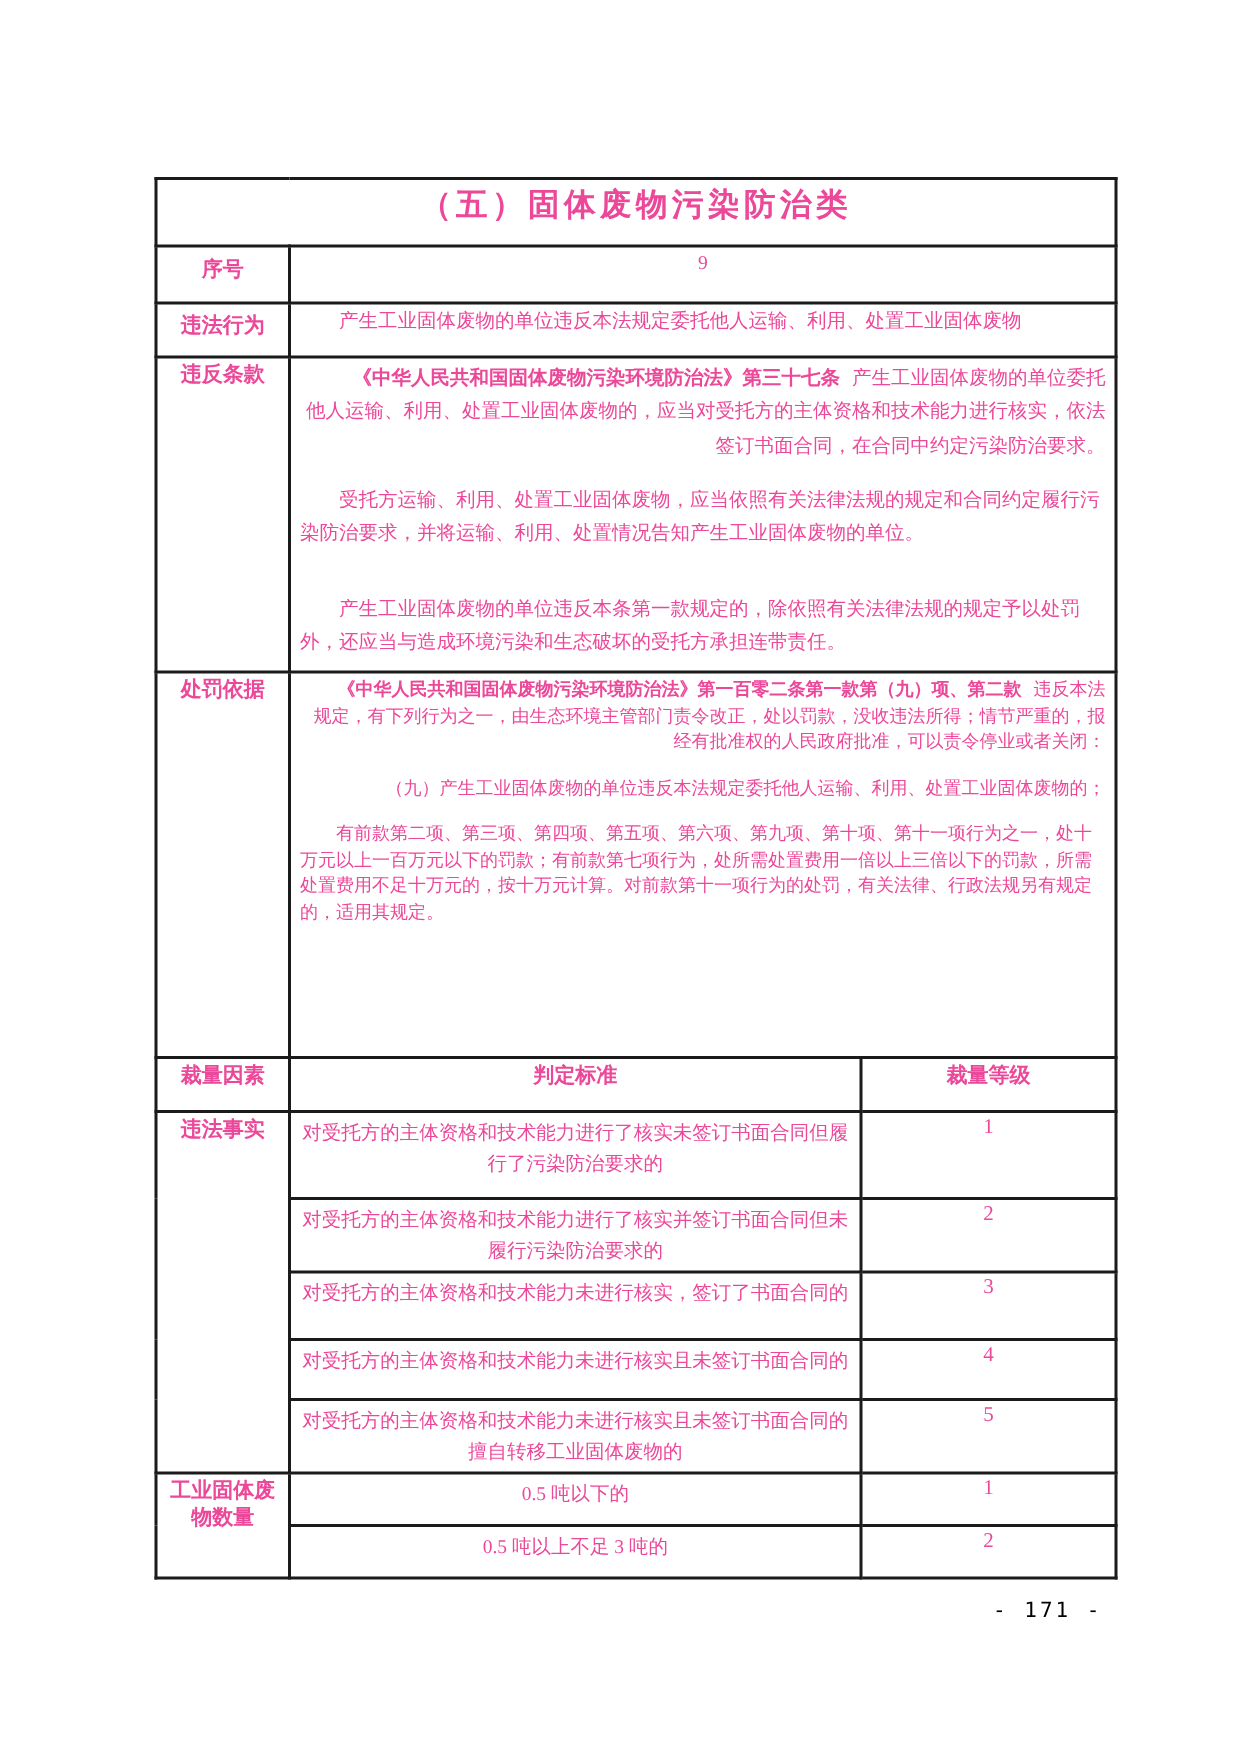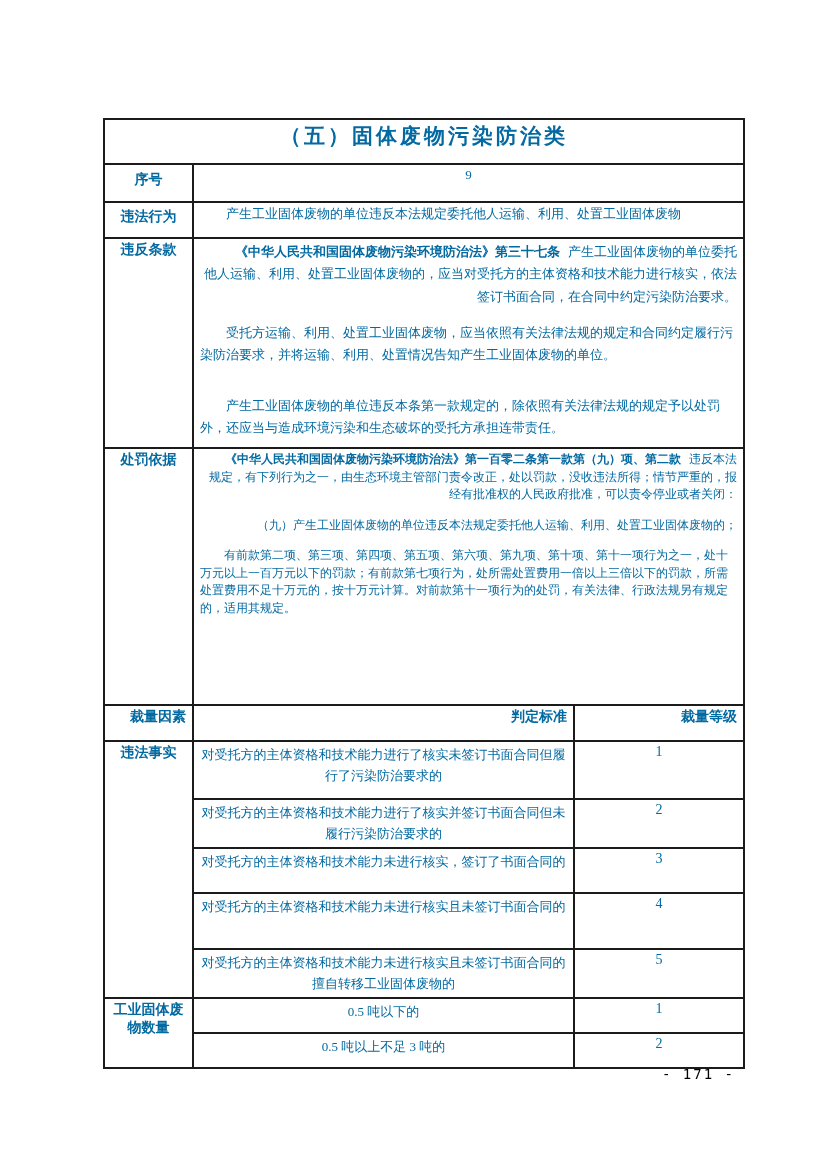--- a/index.html
+++ b/index.html
@@ -5,21 +5,21 @@
   html,body{margin:0;padding:0;}
   body{
     width:827px;height:1169px;background:#ffffff;
     font-family:"Liberation Serif","DejaVu Serif",serif;
     color:#111;
   }
   .page{position:relative;width:827px;height:1169px;background:#fff;overflow:hidden;}
   table.doc-table{
     position:absolute;left:103px;top:118px;width:640px;
     border-collapse:collapse;table-layout:fixed;
-    font-size:13px;color:#0369a1;
+    font-size:13px;color:#ec4899;
   }
   table.doc-table td{
     border:2px solid #1b1b1b;
     padding:2px 6px;
     vertical-align:top;
     word-break:break-all;
   }
   .title-cell{
     text-align:center;font-weight:bold;font-size:21px;
     letter-spacing:3px;padding-top:6px;
@@ -33,21 +33,21 @@
   .indent-val{text-indent:2em;padding:5px 8px 2px 8px;line-height:1.35;border-radius:16px;}
   .para-cell{padding:5px 9px 4px 9px;}
   .para-cell p{margin:0;text-indent:2em;line-height:1.72;}
   .para-cell p.gap-sm{margin-bottom:14px;text-align:right;}
   .para-cell p.gap-lg{margin-bottom:28px;}
   .para-cell .lead{font-weight:bold;margin-right:8px;}
   .para-cell.small{font-size:12px;}
   .para-cell.small p{line-height:1.46;}
   .para-cell.small p.gap-sm{margin-bottom:13px;}
   .hdr{
-    text-align:right;font-weight:bold;font-size:14px;
+    text-align:center;font-weight:bold;font-size:14px;
     vertical-align:top;padding-top:5px;
   }
   .std-cell{
     text-align:center;vertical-align:middle;
     line-height:1.65;padding:4px 14px;
   }
   .grade-cell{
     text-align:center;vertical-align:middle;
     font-size:14px;font-family:"Liberation Serif","DejaVu Serif",serif;
   }
@@ -114,21 +114,21 @@
       <td class="grade-cell">1</td>
     </tr>
     <tr style="height:46px">
       <td class="std-cell">对受托方的主体资格和技术能力进行了核实并签订书面合同但未履行污染防治要求的</td>
       <td class="grade-cell">2</td>
     </tr>
     <tr style="height:45px">
       <td class="std-cell">对受托方的主体资格和技术能力未进行核实，签订了书面合同的</td>
       <td class="grade-cell">3</td>
     </tr>
-    <tr style="height:56px">
+    <tr style="height:40px">
       <td class="std-cell">对受托方的主体资格和技术能力未进行核实且未签订书面合同的</td>
       <td class="grade-cell">4</td>
     </tr>
     <tr style="height:46px">
       <td class="std-cell">对受托方的主体资格和技术能力未进行核实且未签订书面合同的擅自转移工业固体废物的</td>
       <td class="grade-cell">5</td>
     </tr>
 
     <tr style="height:35px">
       <td class="lbl" rowspan="2">工业固体废物数量</td>

